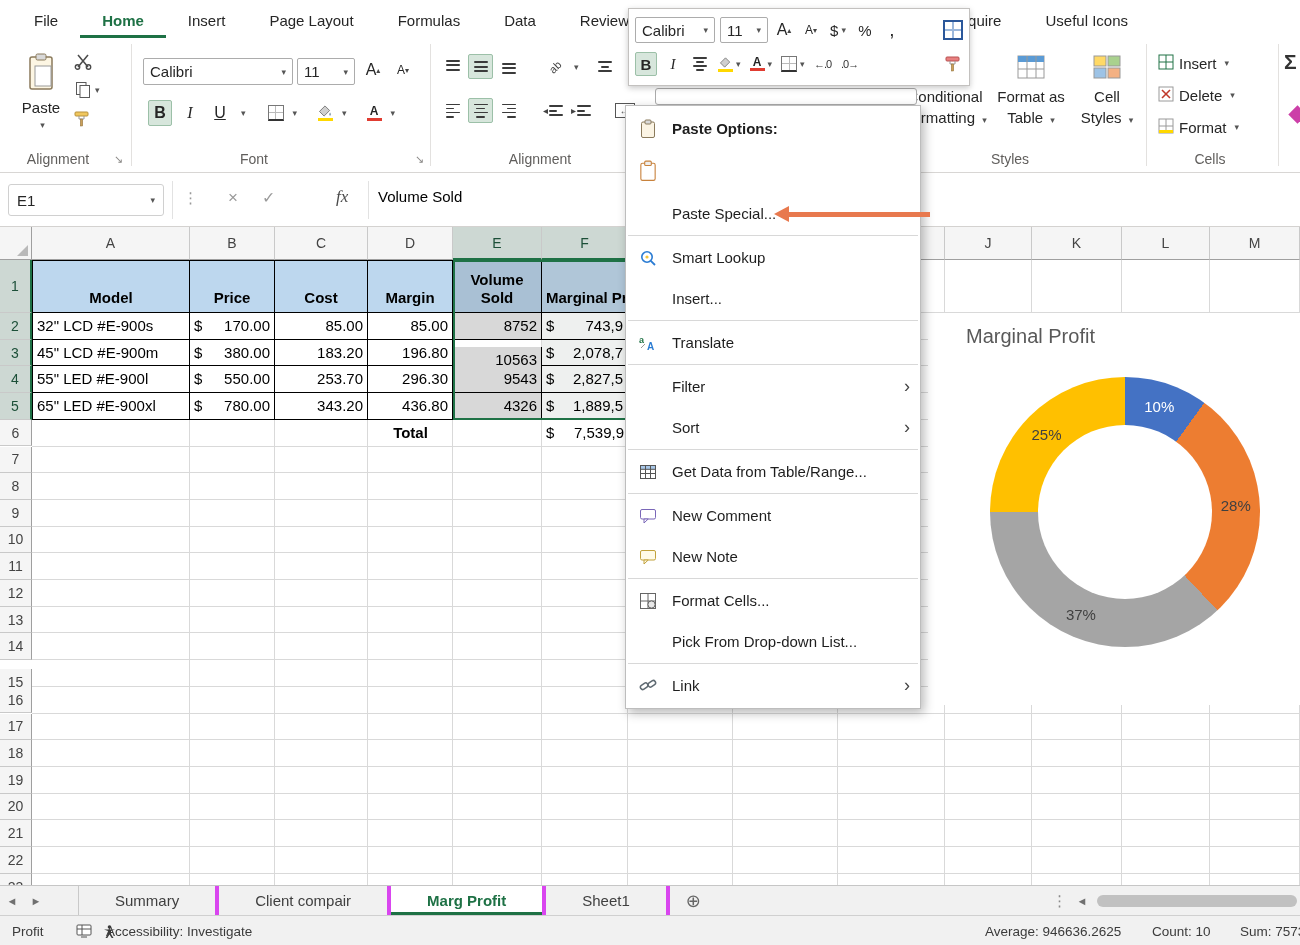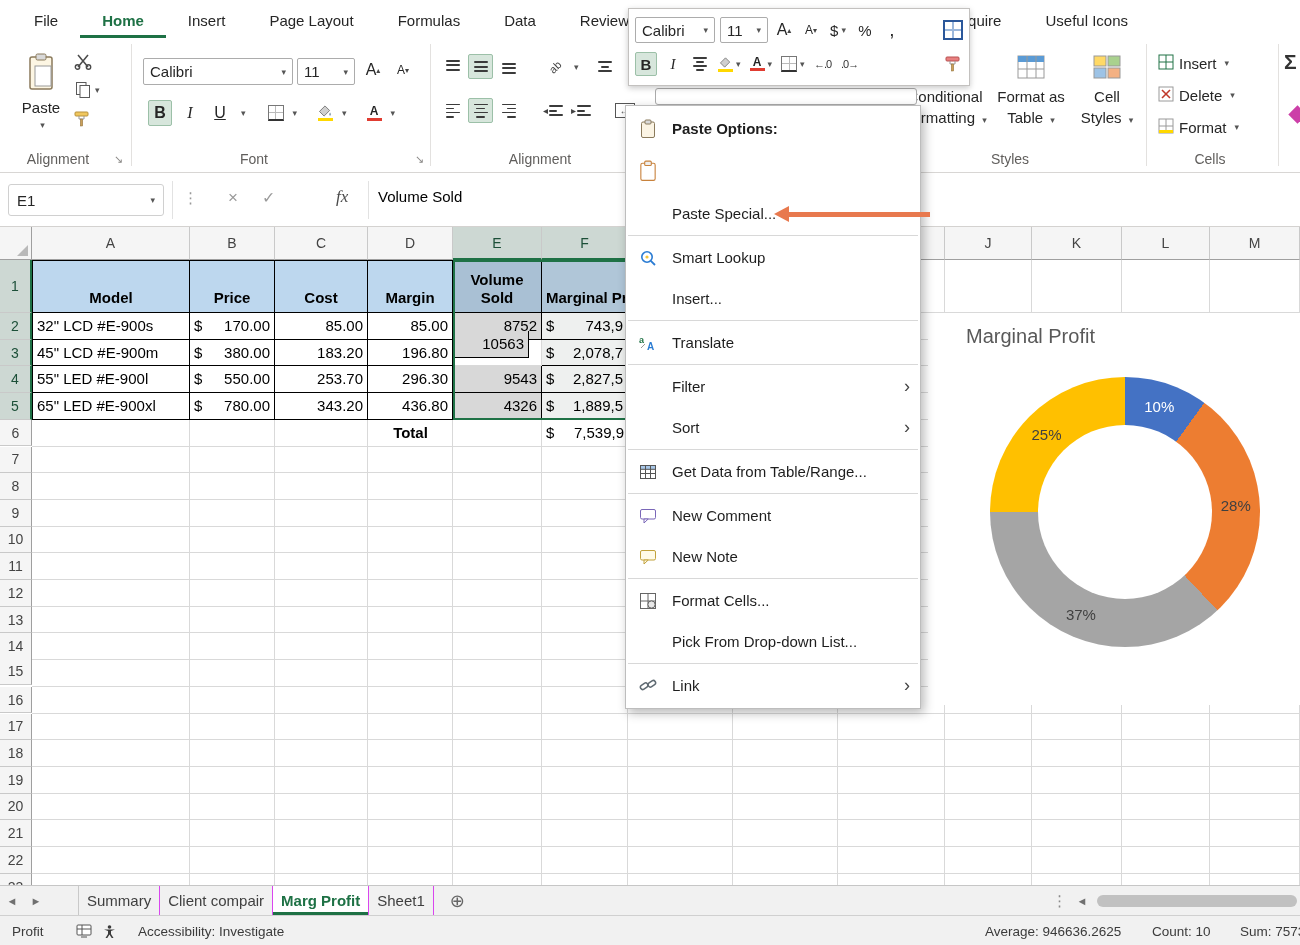--- a/index.html
+++ b/index.html
@@ -104,21 +104,21 @@
 .mtb-row{display:flex;align-items:center;gap:5px;height:34px}
 .mbtn{min-width:22px;height:24px;display:flex;align-items:center;justify-content:center;font-size:15px;border-radius:2px;padding:0 2px}
 .mbtn sup{font-size:8px;color:#444}
 .mtb-tableicon{width:20px;height:20px;border:2px solid #2b579a;background-image:linear-gradient(#9cb8dc,#9cb8dc),linear-gradient(#9cb8dc,#9cb8dc);background-size:100% 2px,2px 100%;background-position:center;background-repeat:no-repeat;margin-left:auto}
 .mdec{font-size:11px;color:#333;letter-spacing:-1px}
 
 
 .tab-bar{position:absolute;left:0;top:885px;width:1300px;height:30px;background:#f1f1f1;border-top:1px solid #c6c6c6;display:flex;align-items:stretch;font-size:15px}
 .tnav{width:24px;display:flex;align-items:center;justify-content:center;color:#707070;font-size:11px}
 .stabs{display:flex;margin-left:30px}
-.stab{display:flex;align-items:center;padding:0 8px;color:#3f3f3f;border-right:1px solid #d946ef}
+.stab{display:flex;align-items:center;padding:0 36px;color:#3f3f3f;border-right:4px solid #d946ef}
 .stab:first-child{border-left:1px solid #c9c9c9}
 .stab.active{background:#fff;color:#1e7145;font-weight:700;box-shadow:inset 0 -3px 0 #1e7145}
 .newsheet{display:flex;align-items:center;margin-left:16px;color:#666;font-size:18px}
 .tdots{position:absolute;left:1052px;top:0;height:30px;display:flex;align-items:center;color:#8a8a8a}
 .hleft{position:absolute;left:1072px;top:0;height:30px;width:20px;display:flex;align-items:center;justify-content:center;color:#707070;font-size:11px}
 .hscrollbar{position:absolute;left:1094px;top:7px;width:206px;height:16px;background:#f1f1f1}
 .hthumb{position:absolute;left:3px;top:2px;width:200px;height:12px;background:#c1c1c1;border-radius:7px}
 
 
 .status-bar{position:absolute;left:0;top:915px;width:1300px;height:30px;background:#f1f1f1;border-top:1px solid #d0d0d0;font-size:13.5px;color:#3b3b3b}
@@ -418,21 +418,21 @@
       <div class="row-h sel" style="top: 133.1px; height: 26.7px;">5</div>
       <div class="row-h" style="top: 159.8px; height: 26.7px;">6</div>
       <div class="row-h" style="top: 186.5px; height: 26.7px;">7</div>
       <div class="row-h" style="top: 213.2px; height: 26.7px;">8</div>
       <div class="row-h" style="top: 239.9px; height: 26.7px;">9</div>
       <div class="row-h" style="top: 266.6px; height: 26.7px;">10</div>
       <div class="row-h" style="top: 293.3px; height: 26.7px;">11</div>
       <div class="row-h" style="top: 320px; height: 26.7px;">12</div>
       <div class="row-h" style="top: 346.7px; height: 26.7px;">13</div>
       <div class="row-h" style="top: 373.4px; height: 26.7px;">14</div>
-      <div class="row-h" style="top: 398px; height: 26.7px;">15</div>
+      <div class="row-h" style="top: 409px; height: 26.7px;">15</div>
       <div class="row-h" style="top: 426.8px; height: 26.7px;">16</div>
       <div class="row-h" style="top: 453.5px; height: 26.7px;">17</div>
       <div class="row-h" style="top: 480.2px; height: 26.7px;">18</div>
       <div class="row-h" style="top: 506.9px; height: 26.7px;">19</div>
       <div class="row-h" style="top: 533.6px; height: 26.7px;">20</div>
       <div class="row-h" style="top: 560.3px; height: 26.7px;">21</div>
       <div class="row-h" style="top: 587px; height: 26.7px;">22</div>
       <div class="row-h" style="top: 613.7px; height: 26.7px;">23</div>
     </div>
   <div id="canvas">
@@ -492,21 +492,21 @@
           <span>$</span>
           <span>743,9</span>
         </div>
         <div class="cell td left bl" style="left: 0px; top: 79.7px; width: 158px; height: 26.7px;">45" LCD #E-900m</div>
         <div class="cell td cur" style="left: 158px; top: 79.7px; width: 85px; height: 26.7px;">
           <span>$</span>
           <span>380.00</span>
         </div>
         <div class="cell td right" style="left: 243px; top: 79.7px; width: 93px; height: 26.7px;">183.20</div>
         <div class="cell td right" style="left: 336px; top: 79.7px; width: 85px; height: 26.7px;">196.80</div>
-        <div class="cell td right esel" style="left: 421px; top: 71px; width: 76px; height: 26.7px;">10563</div>
+        <div class="cell td right esel" style="left: 421px; top: 87px; width: 89px; height: 26.7px;">10563</div>
         <div class="cell td cur fsel" style="left: 510px; top: 79.7px; width: 86px; height: 26.7px;">
           <span>$</span>
           <span>2,078,7</span>
         </div>
         <div class="cell td left bl" style="left: 0px; top: 106.4px; width: 158px; height: 26.7px;">55" LED #E-900l</div>
         <div class="cell td cur" style="left: 158px; top: 106.4px; width: 85px; height: 26.7px;">
           <span>$</span>
           <span>550.00</span>
         </div>
         <div class="cell td right" style="left: 243px; top: 106.4px; width: 93px; height: 26.7px;">253.70</div>
@@ -572,21 +572,21 @@
           <line x1="6" y1="1" x2="6" y2="11" stroke="#555"></line>
           <line x1="5" y1="13" x2="11" y2="13" stroke="#555"></line>
         </svg>
       </span>
     <span style="left:102px">
         <svg width="15" height="15" viewBox="0 0 15 15">
           <circle cx="7.5" cy="3" r="1.8" fill="#3b3b3b"></circle>
           <path d="M2 5.5 h11 l-4 1.5 v3 l2.5 4 h-1.8 L7.5 10.5 5.3 14 h-1.8 l2.5-4 v-3 z" fill="#3b3b3b"></path>
         </svg>
       </span>
-    <span style="left:138px">Accessibility: Investigate</span>
+    <span style="left:106px">Accessibility: Investigate</span>
     <span style="left:985px">Average: 946636.2625</span>
     <span style="left:1152px">Count: 10</span>
     <span style="left:1240px">Sum: 7573090.1</span>
   </div>
 
   <div class="mini-toolbar">
     <div class="mtb-row">
       <div class="cbx" style="width:80px;height:26px">
           <span>Calibri</span>
           <span class="dd">▾</span>

